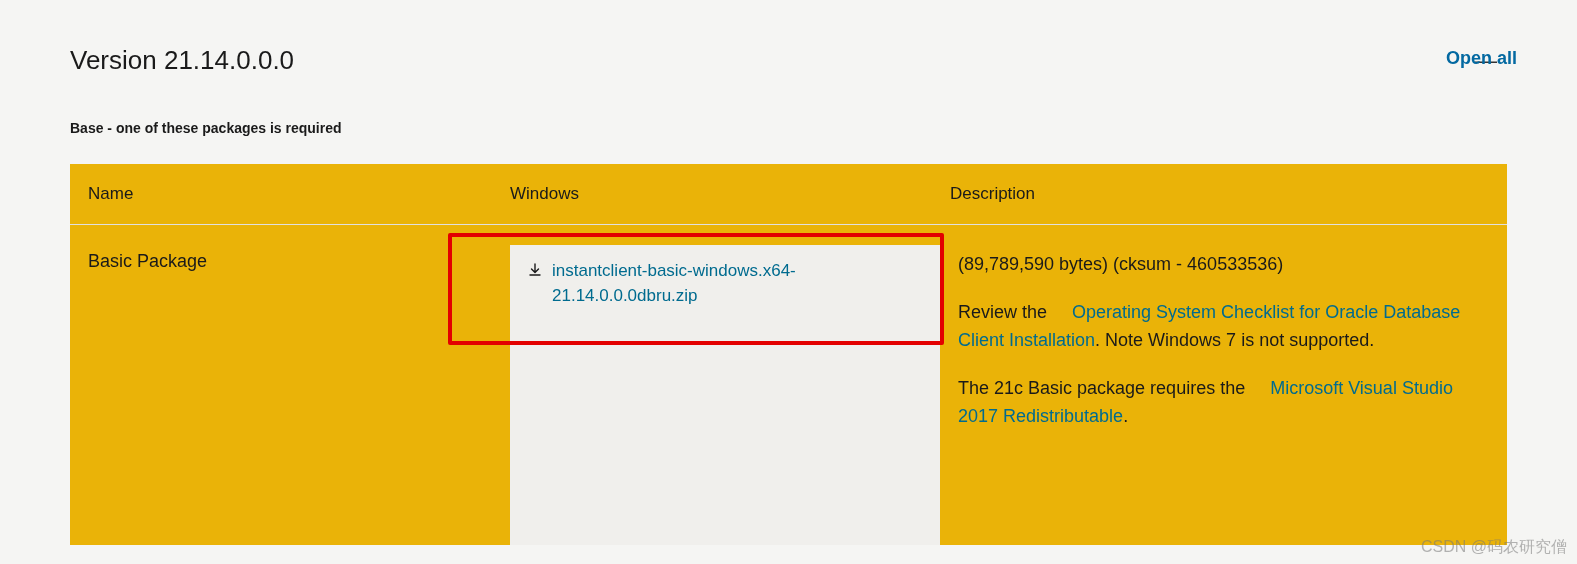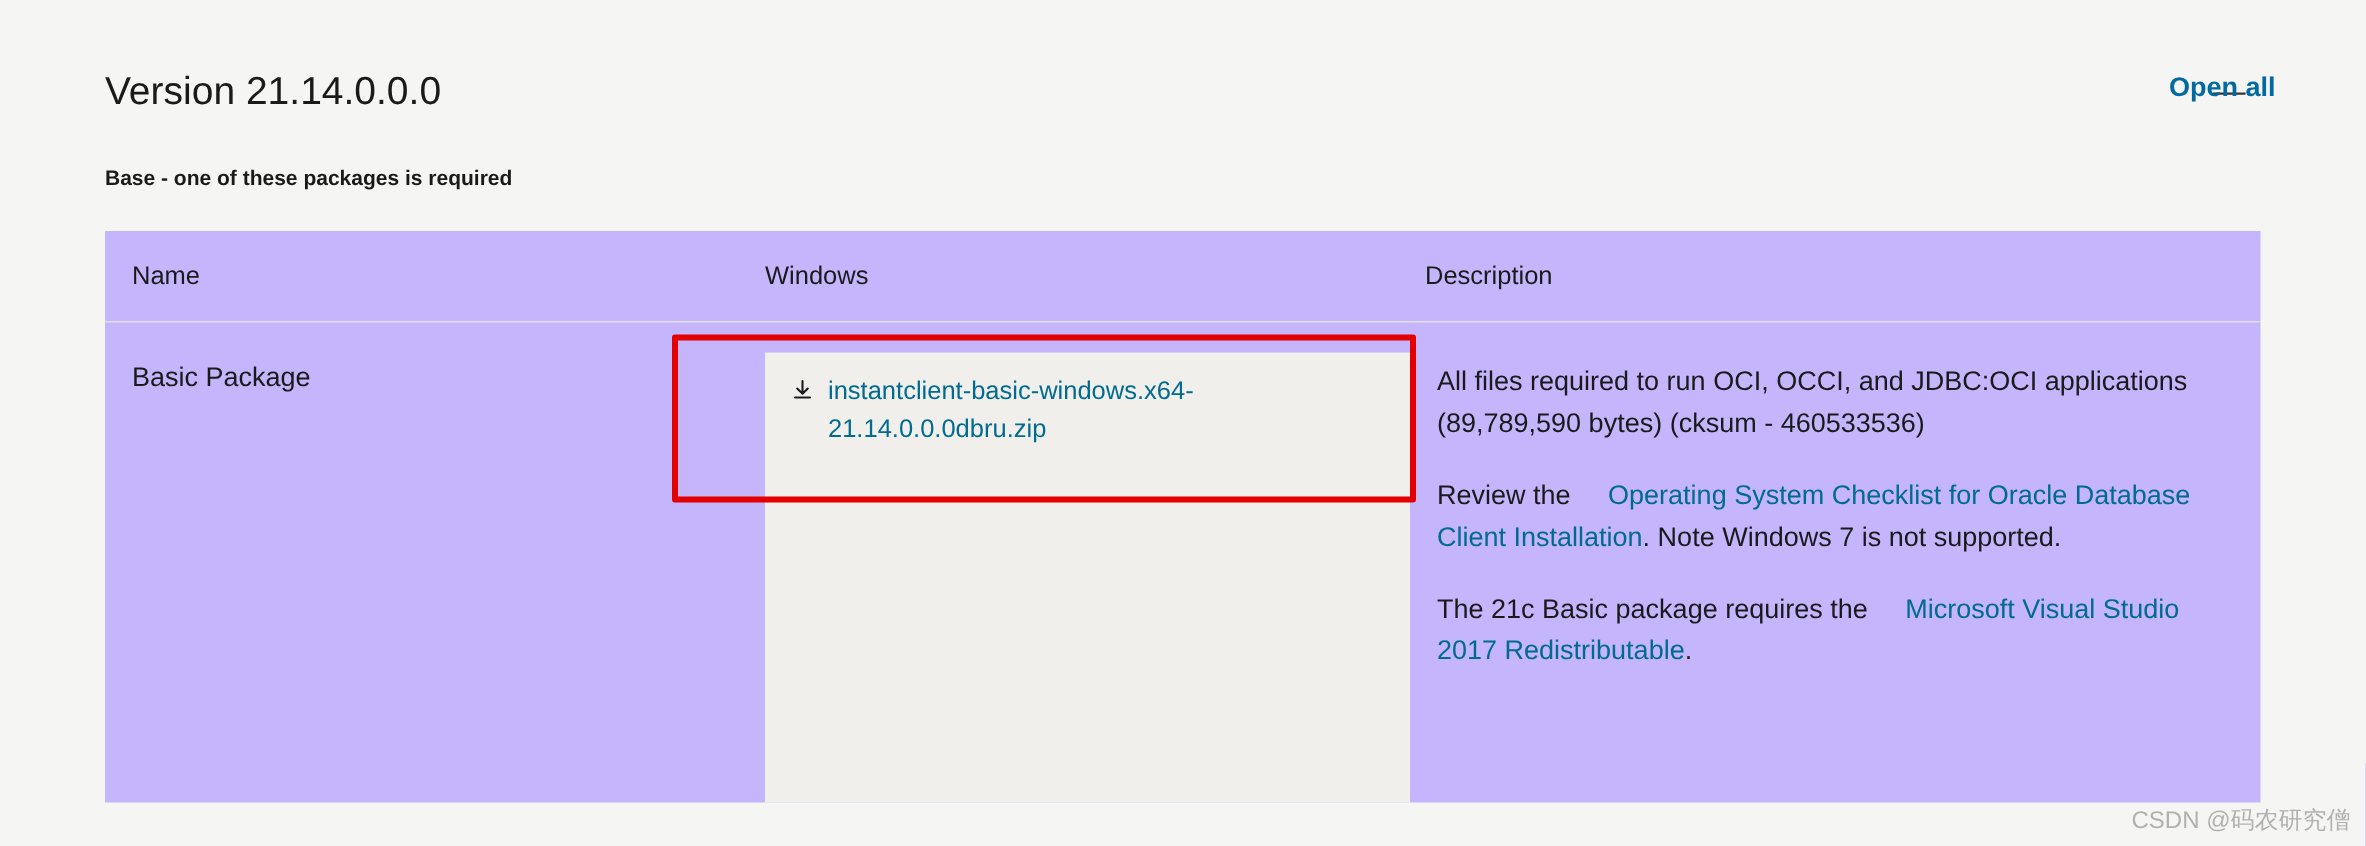--- a/index.html
+++ b/index.html
@@ -25,42 +25,42 @@
       top: 48px;
       color: #0369a1;
       font-weight: 700;
       font-size: 18px;
       cursor: pointer;
     }
     .version-row {
       display: flex;
       justify-content: space-between;
       align-items: center;
-      margin-bottom: 34px;
+      margin-bottom: 44px;
     }
     .version-title {
       font-size: 26px;
       font-weight: 400;
       color: #1a1a1a;
     }
     .collapse-icon {
       color: #333;
       font-size: 22px;
       padding-right: 10px;
       cursor: pointer;
       line-height: 1;
     }
     .subtitle {
       font-size: 14px;
       font-weight: 700;
       color: #1a1a1a;
       margin-bottom: 28px;
     }
     .table {
-      background: #c4b5fd;
+      background: #eab308;
       width: 100%;
     }
     .table-header {
       display: flex;
       padding: 20px 0;
       border-bottom: 1px solid #e0e0e0;
     }
     .col-name {
       width: 440px;
       padding-left: 18px;
@@ -184,21 +184,20 @@
             <svg width="14" height="14" viewBox="0 0 14 14" fill="none">
               <path d="M7 1 L7 9 M3.5 6 L7 9.5 L10.5 6 M2 12 L12 12" stroke="#1a1a1a" stroke-width="1.4" stroke-linecap="round" stroke-linejoin="round"></path>
             </svg>
           </span>
           <span class="download-link">instantclient-basic-windows.x64-21.14.0.0.0dbru.zip</span>
         </div>
         <div class="highlight-box"></div>
       </div>
 
       <div class="row-description">
-        <p>All files required to run OCI, OCCI, and JDBC:OCI applications</p>
         <p class="meta">(89,789,590 bytes) (cksum - 460533536)</p>
         <p>
           <span>Review the </span><span class="link">Operating System Checklist for Oracle Database Client Installation</span><span>. Note Windows 7 is not supported.</span>
         </p>
         <p>
           <span>The 21c Basic package requires the </span><span class="link">Microsoft Visual Studio 2017 Redistributable</span><span>.</span>
         </p>
       </div>
     </div>
   </div>

